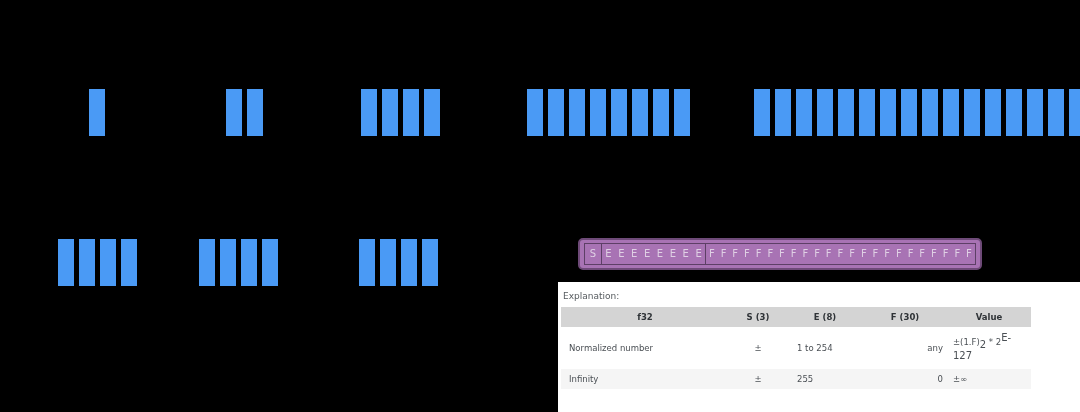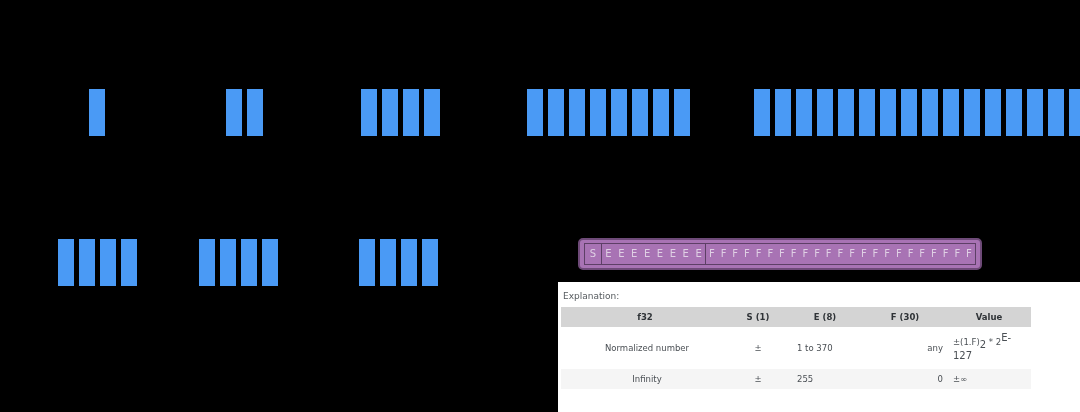--- a/index.html
+++ b/index.html
@@ -84,21 +84,21 @@
   table.fmt thead th {
     background: #d4d4d4;
     color: #2f3337;
     font-weight: bold;
     padding: 5px 4px;
     text-align: center;
     font-size: 8.5px;
   }
   table.fmt tbody td {
     padding: 5px 4px;
-    text-align: center;
+    text-align: left;
     border: none;
   }
   table.fmt tbody tr:nth-child(even) { background: #f5f5f5; }
   table.fmt tbody tr:nth-child(odd)  { background: #ffffff; }
   table.fmt tbody td.c-name  { width: 168px; padding-left: 8px; }
   table.fmt tbody td.c-s     { width: 58px;  text-align: center; }
   table.fmt tbody td.c-e     { width: 76px;  text-align: left; padding-left: 10px; }
   table.fmt tbody td.c-f     { width: 84px;  text-align: right; padding-left: 6px; }
   table.fmt tbody td.c-v     { width: 84px;  text-align: left; padding-left: 6px; }
   table.fmt sub, table.fmt sup { font-size: 10px; }
@@ -208,31 +208,31 @@
       <span class="bitlabel">F</span>
     </div>
 </div>
 
 <div id="explanation-panel">
   <div id="explanation-label">Explanation:</div>
   <table class="fmt">
     <thead>
       <tr>
         <th>f32</th>
-        <th>S (1)</th>
+        <th>S (3)</th>
         <th>E (8)</th>
         <th>F (30)</th>
         <th>Value</th>
       </tr>
     </thead>
     <tbody id="fmt-body">
         <tr>
           <td class="c-name">Normalized number</td>
           <td class="c-s">±</td>
-          <td class="c-e">1 to 370</td>
+          <td class="c-e">1 to 254</td>
           <td class="c-f">any</td>
           <td class="c-v">±(1.F)<sub>2</sub> * 2<sup>E-127</sup></td>
         </tr>
         <tr>
           <td class="c-name">Infinity</td>
           <td class="c-s">±</td>
           <td class="c-e">255</td>
           <td class="c-f">0</td>
           <td class="c-v">±∞</td>
         </tr>

